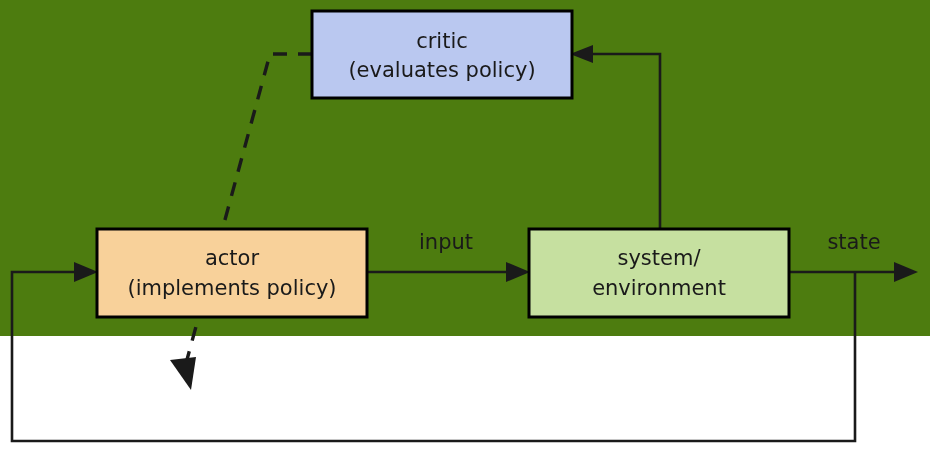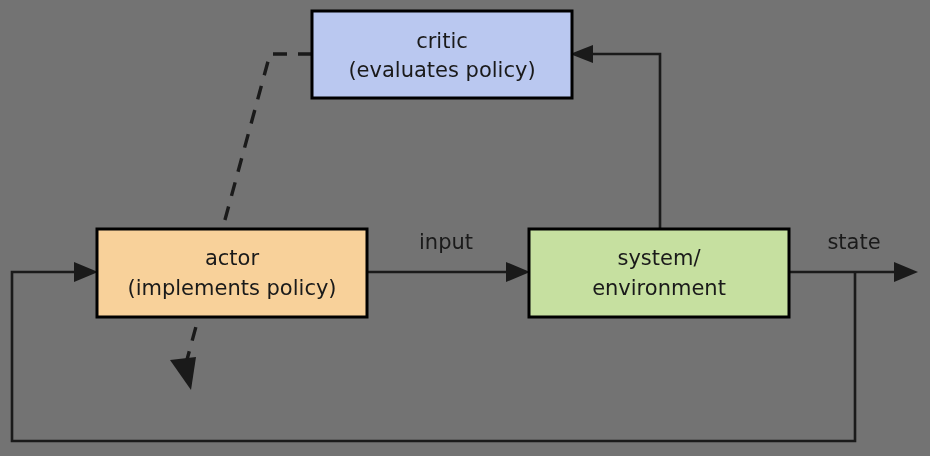--- a/index.html
+++ b/index.html
@@ -10,22 +10,22 @@
   }
   body {
     width: 930px;
     height: 456px;
     font-family: "DejaVu Sans", sans-serif;
     overflow: hidden;
   }
   #diagram-root {
     position: relative;
     width: 930px;
-    height: 456px;
-    background: #737373;
+    height: 336px;
+    background: #4d7c0f;
   }
   svg#diagram-svg {
     display: block;
     width: 930px;
     height: 456px;
   }
   .node-box {
     stroke: #000000;
     stroke-width: 3;
   }

